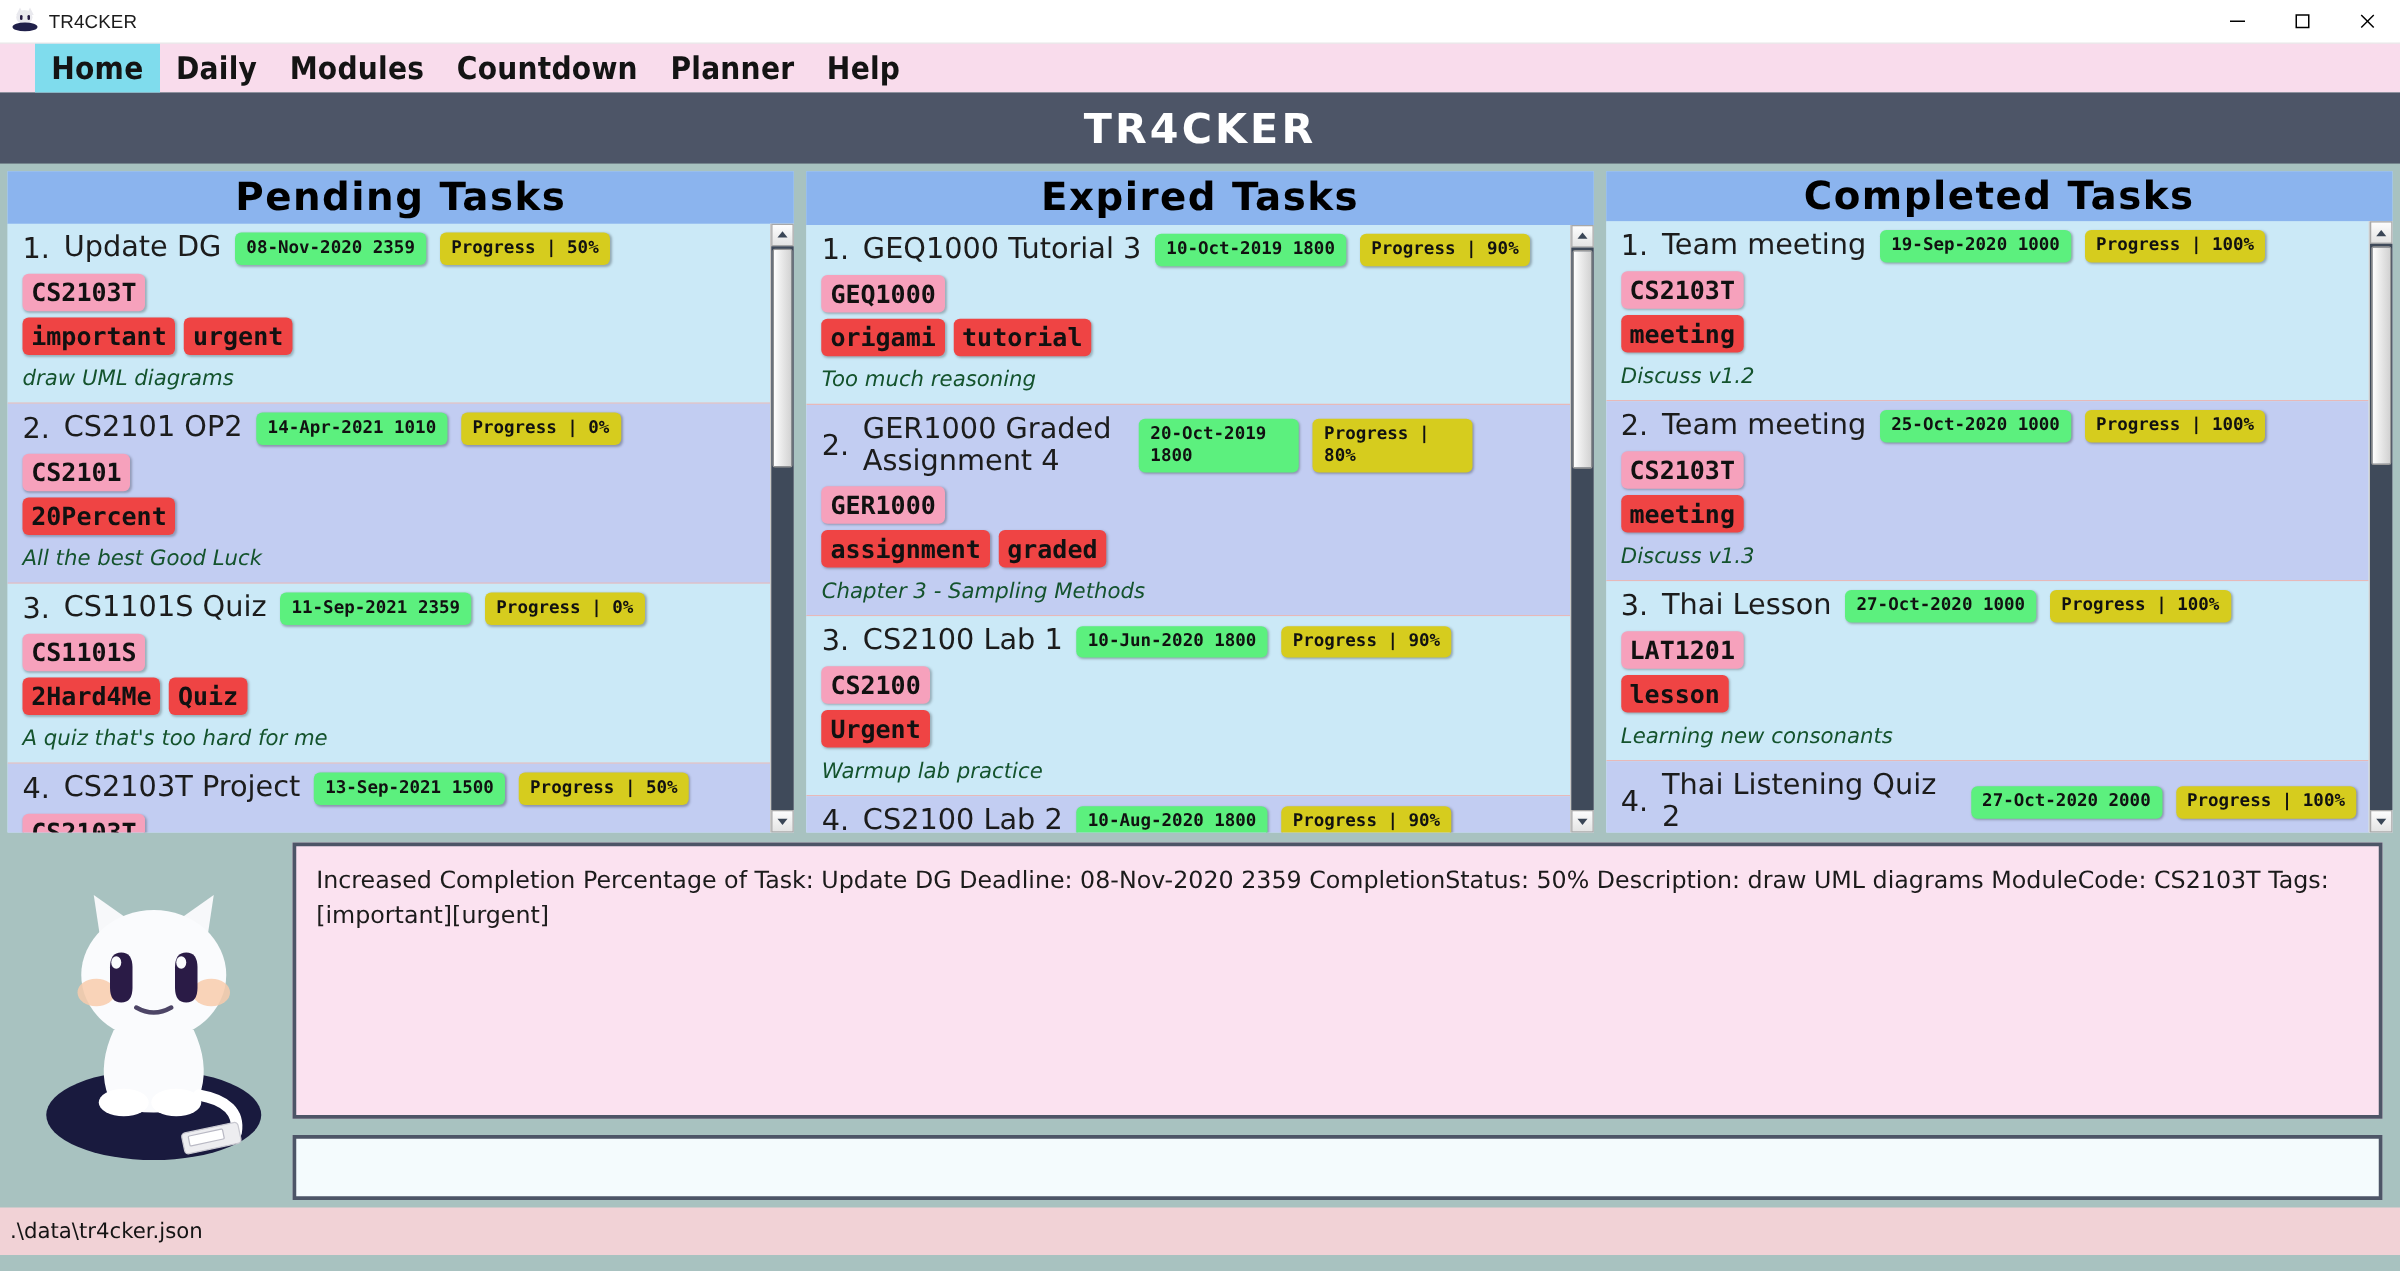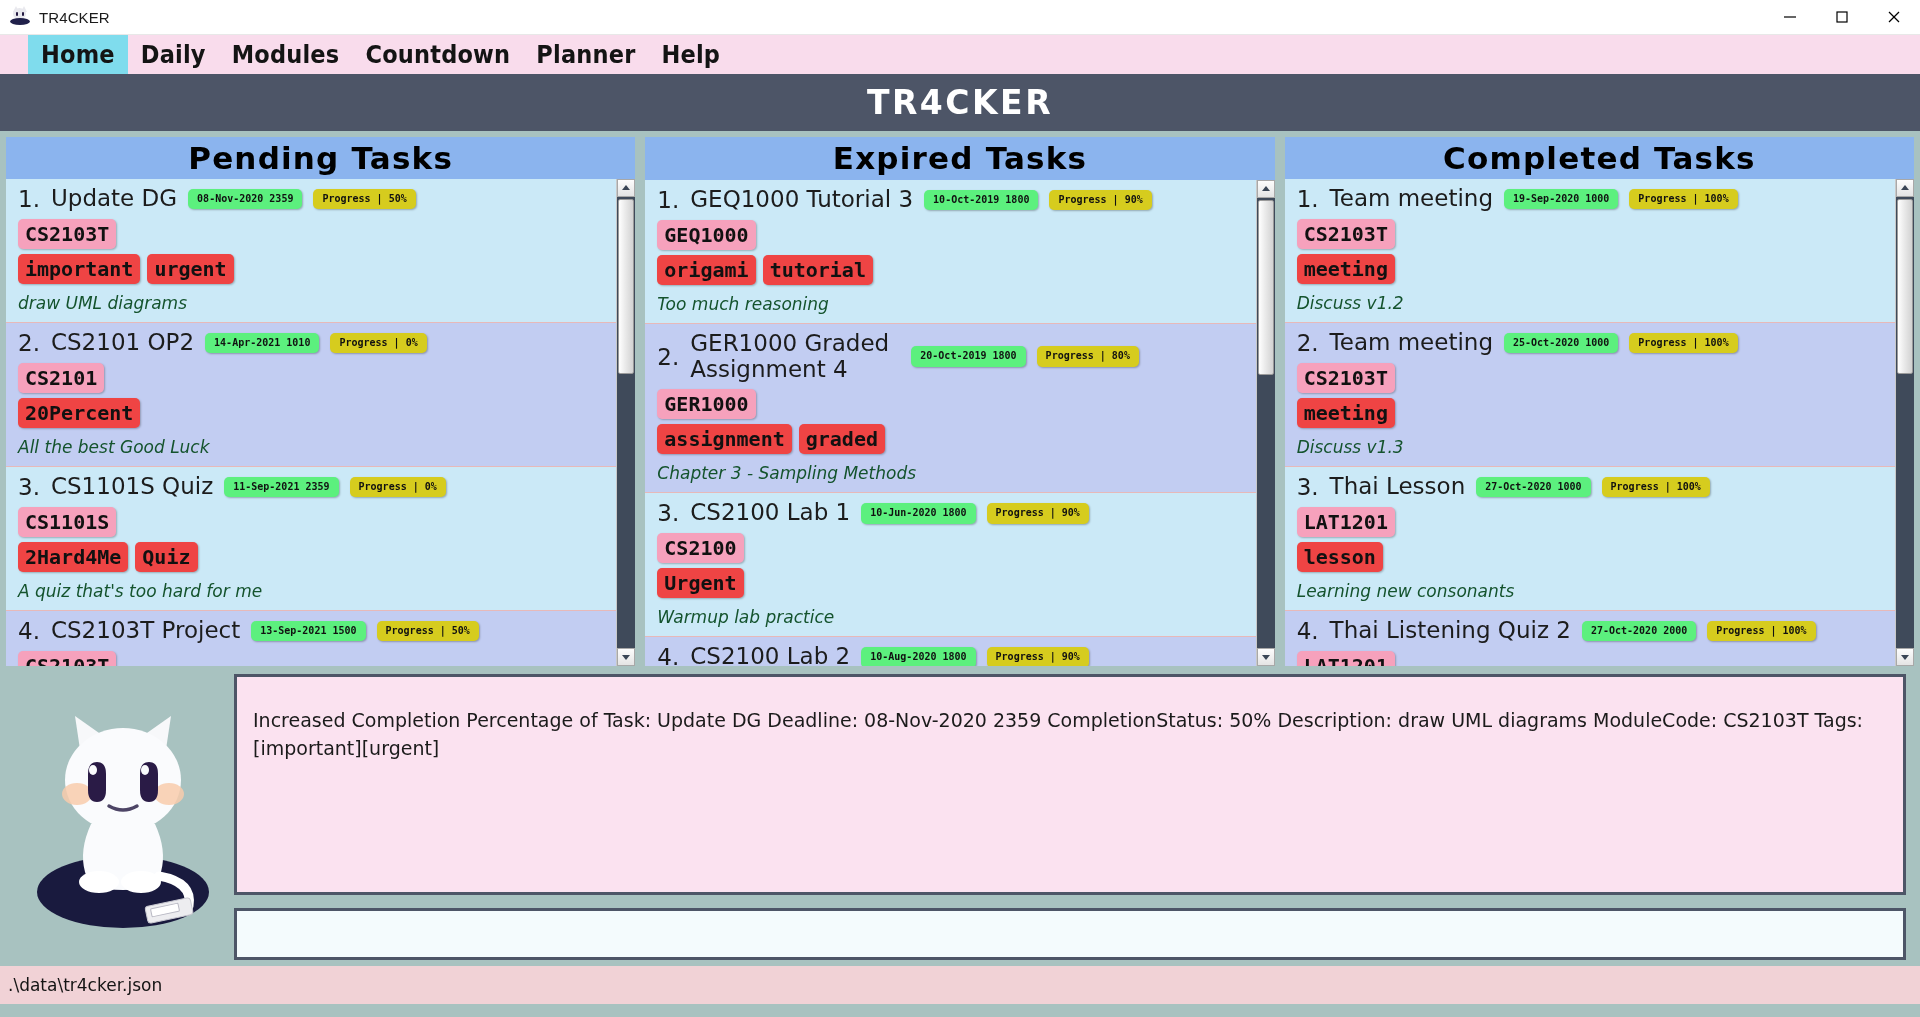--- a/index.html
+++ b/index.html
@@ -130,21 +130,21 @@
   .task-index {
     font-size: 23px; color: #1c1c1c; flex: 0 0 auto;
     font-family: "DejaVu Sans", sans-serif; font-weight: 400;
   }
   .task-name {
     font-size: 23px; color: #1c1c1c; flex: 0 1 auto;
     font-family: "DejaVu Sans", sans-serif; font-weight: 400;
     line-height: 1.12;
   }
   .badge {
-    font-family: "DejaVu Sans Mono", monospace; font-size: 10px; font-weight: 700;
+    font-family: "DejaVu Sans Mono", monospace; font-size: 14px; font-weight: 700;
     color: #111; padding: 4px 9px; border-radius: 5px; flex: 0 0 auto;
     box-shadow: 1px 1px 2px rgba(0,0,0,.28);
     line-height: 1.25;
   }
   .badge.deadline { background: #5cf07e; }
   .badge.progress { background: #d6cc1e; }
   .badge.narrow { max-width: 128px; white-space: normal; }
   .tagrow { margin-top: 7px; display: flex; flex-wrap: wrap; gap: 7px; }
   .tagrow.second { margin-top: 5px; }
   .tag {
@@ -167,21 +167,21 @@
     width: 222px; flex: 0 0 222px; display: flex;
     align-items: center; justify-content: center;
   }
   .mascot { width: 200px; height: 240px; }
   .io-pane {
     flex: 1 1 auto; display: flex; flex-direction: column;
     padding: 8px 2px 6px 0; gap: 13px;
   }
   .result-box {
     flex: 1 1 auto; background: #fbe2f0; border: 3px solid #4d5567;
-    padding: 30px 16px; font-size: 19px; color: #1b1b1b; line-height: 1.45;
+    padding: 14px 16px; font-size: 19px; color: #1b1b1b; line-height: 1.45;
     font-family: "DejaVu Sans", sans-serif; overflow: hidden;
   }
   .cmd-box {
     height: 52px; flex: 0 0 52px; background: #f4fbfd;
     border: 3px solid #4d5567;
   }
 
   
   .statusbar {
     height: 38px; background: #f1d2d6; display: flex; align-items: center;

